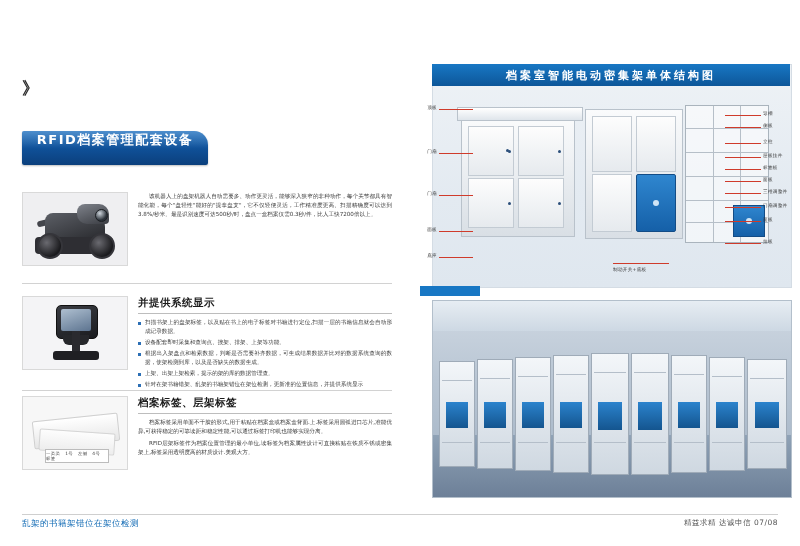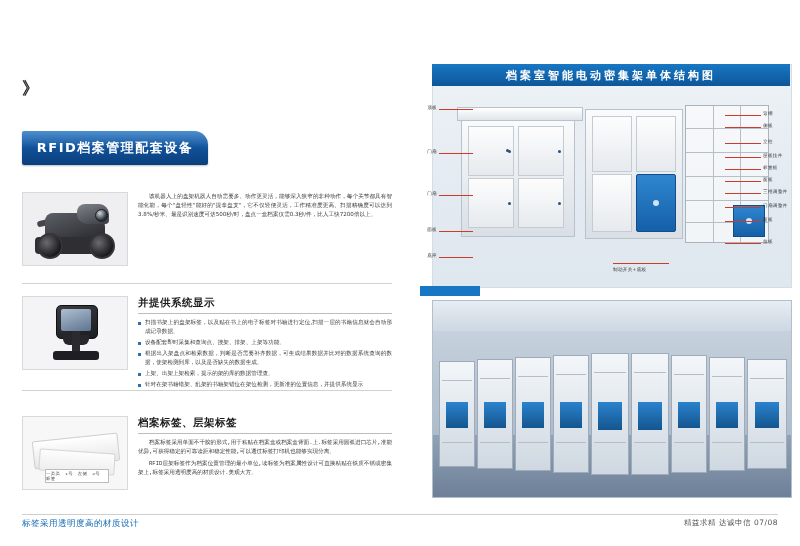--- a/index.html
+++ b/index.html
@@ -28,21 +28,21 @@
     margin-right:3px;line-height:1;
   }
   .title-text{
     font-size:15.5px;font-weight:bold;color:#1a1a1a;letter-spacing:1px;
   }
 
   .banner{
     position:absolute;left:22px;top:131px;width:186px;height:34px;
     background:linear-gradient(180deg,#1d6fbf 0%,#0f4f96 55%,#0b3f7c 100%);
     border-radius:2px 14px 2px 2px;
-    display:flex;align-items:center;justify-content:center;
+    display:flex;align-items:flex-start;justify-content:center;
     box-shadow:0 1px 2px rgba(0,0,0,.25);
   }
   .banner:before{
     content:"";position:absolute;left:0;top:0;right:0;height:50%;
     background:linear-gradient(180deg,rgba(255,255,255,.22),rgba(255,255,255,0));
     border-radius:2px 14px 0 0;
   }
   .banner-text{
     position:relative;color:#ffffff;font-size:13px;font-weight:bold;letter-spacing:1.5px;
   }
@@ -277,21 +277,21 @@
         <div class="hd">并提供系统显示</div>
         <p class="bullet">扫描书架上的盘架标签，以及贴在书上的电子标签对书籍进行定位,扫描一层的书籍信息就会自动形成记录数据。</p>
         <p class="bullet">设备配套即时采集和查询点、搜架、排架、上架等功能。</p>
         <p class="bullet">根据出入架盘点和检索数据，判断是否需要补齐数据，可生成结果数据并比对的数据系统查询的数据，使架检测到库，以及是否缺失的数据生成。</p>
         <p class="bullet">上架、出架上架检索，提示的架的库的数据管理查。</p>
         <p class="bullet">针对在架书籍错架、乱架的书籍架错位在架位检测，更新准的位置信息，并提供系统显示</p>
       </div>
     </div>
     <div class="hr-sep" style="top:390px;"></div>
 
-    <div class="item" style="top:416px;height:80px;font-family:Liberation Mono, monospace;">
+    <div class="item" style="top:396px;height:80px;">
       <div class="thumb">
         <div class="label">
           <div class="strip"></div>
           <div class="strip2"></div>
           <div class="tagbox">
               <span class="tagtxt">一类类　1号　左侧　4号　标签</span>
             </div>
         </div>
       </div>
       <div class="body">
@@ -430,15 +430,15 @@
         </div>
       <div class="prow" style="left:314px;top:58px;width:38px;height:108px;">
           <div class="blue" style="top:42px;width:24px;height:26px;"></div>
           <div class="slit" style="top:18px;"></div>
           <div class="slit" style="top:82px;"></div>
         </div>
     </div>
   </div>
 
   <div class="foot-line"></div>
-  <div class="foot-left">标签采用透明度高的材质设计</div>
+  <div class="foot-left">乱架的书籍架错位在架位检测</div>
   <div class="foot-right">精益求精 达诚申信  07/08</div>
 </div>
 
 </body></html>

